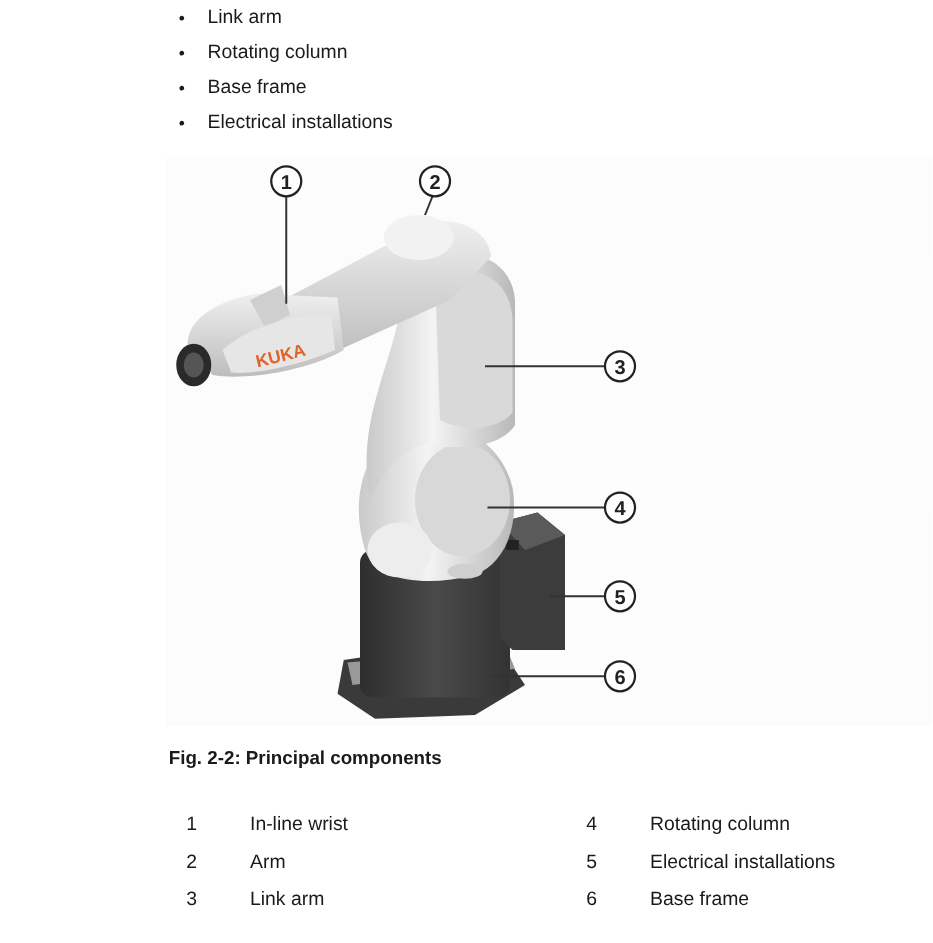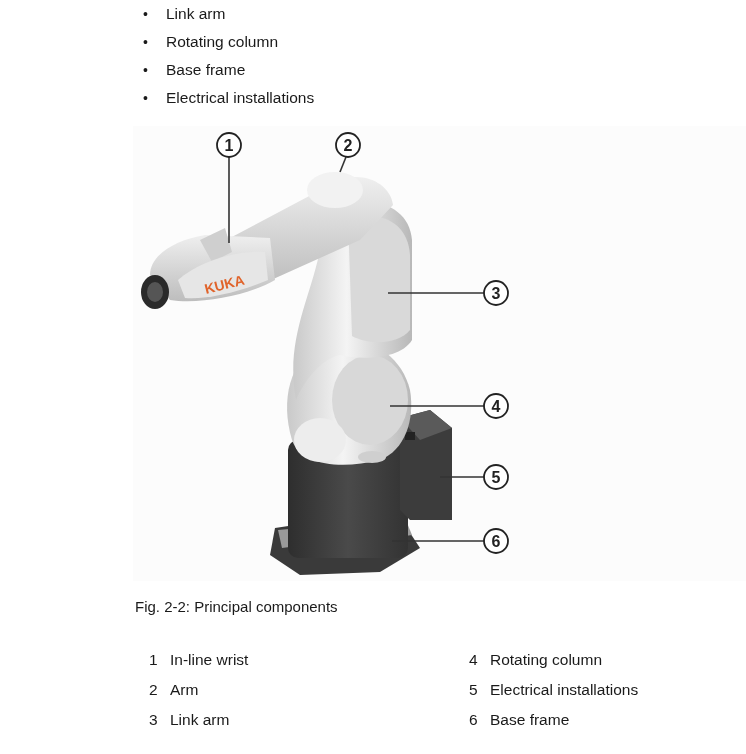--- a/index.html
+++ b/index.html
@@ -3,25 +3,25 @@
 <meta charset="utf-8">
 <style>
   html, body { margin:0; padding:0; background:#ffffff; }
   body { width:746px; height:754px; position:relative; overflow:hidden;
          font-family:"Liberation Sans", sans-serif; color:#1a1a1a; }
   .bullets { position:absolute; left:142px; top:4px; margin:0; padding:0; list-style:none; }
   .bullets li { position:relative; height:28px; line-height:20px; font-size:15.5px; padding-left:24px; }
   .bullets li .dot { position:absolute; left:1px; top:0; font-size:14px; }
   .figure { position:absolute; left:133px; top:126px; width:613px; height:455px; background:#fcfcfc; }
   .figure svg { position:absolute; left:0; top:0; }
-  .caption { position:absolute; left:135px; top:598px; font-weight:normal; font-size:15px; }
+  .caption { position:absolute; left:135px; top:598px; font-weight:bold; font-size:15px; }
   .legend { position:absolute; top:650px; font-size:15.5px; }
   .legend .row { height:30px; line-height:20px; position:relative; }
   .legend .num { position:absolute; left:0; }
-  .legend .lbl { position:absolute; left:21px; white-space:nowrap; }
+  .legend .lbl { position:absolute; left:51px; white-space:nowrap; }
   .leg-left { left:149px; }
   .leg-right { left:469px; }
 </style>
 </head>
 <body>
 
 <ul class="bullets">
   <li><span class="dot">•</span><span>Link arm</span></li>
   <li><span class="dot">•</span><span>Rotating column</span></li>
   <li><span class="dot">•</span><span>Base frame</span></li>

